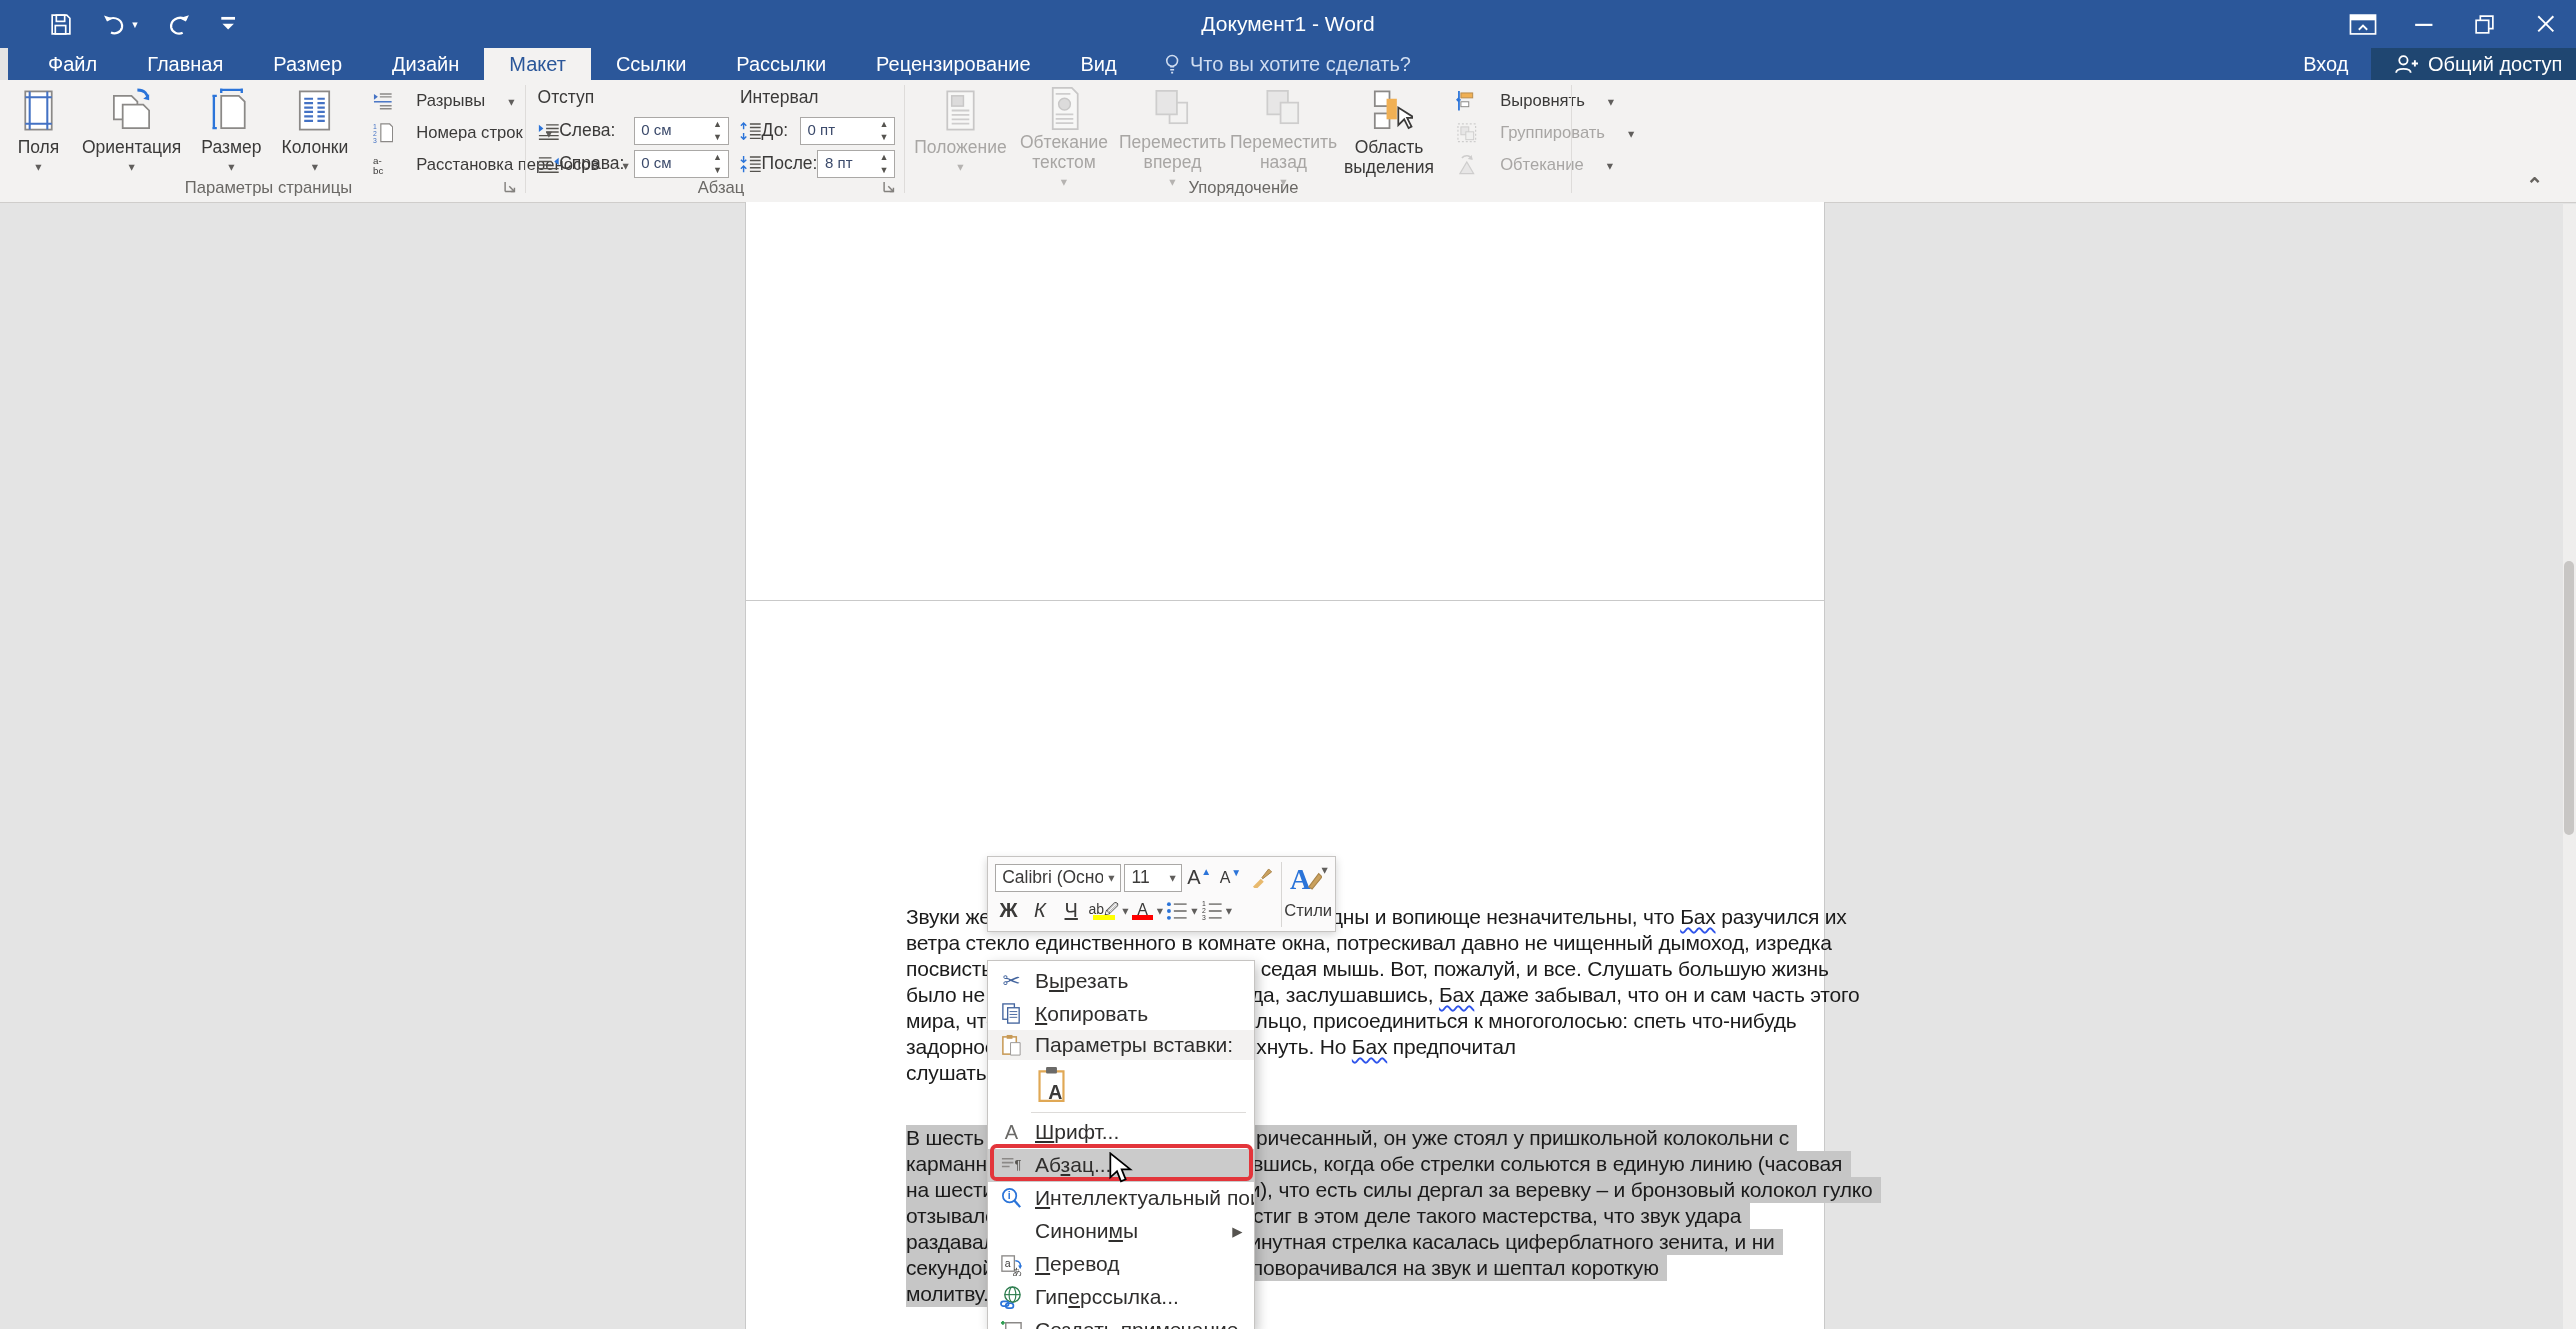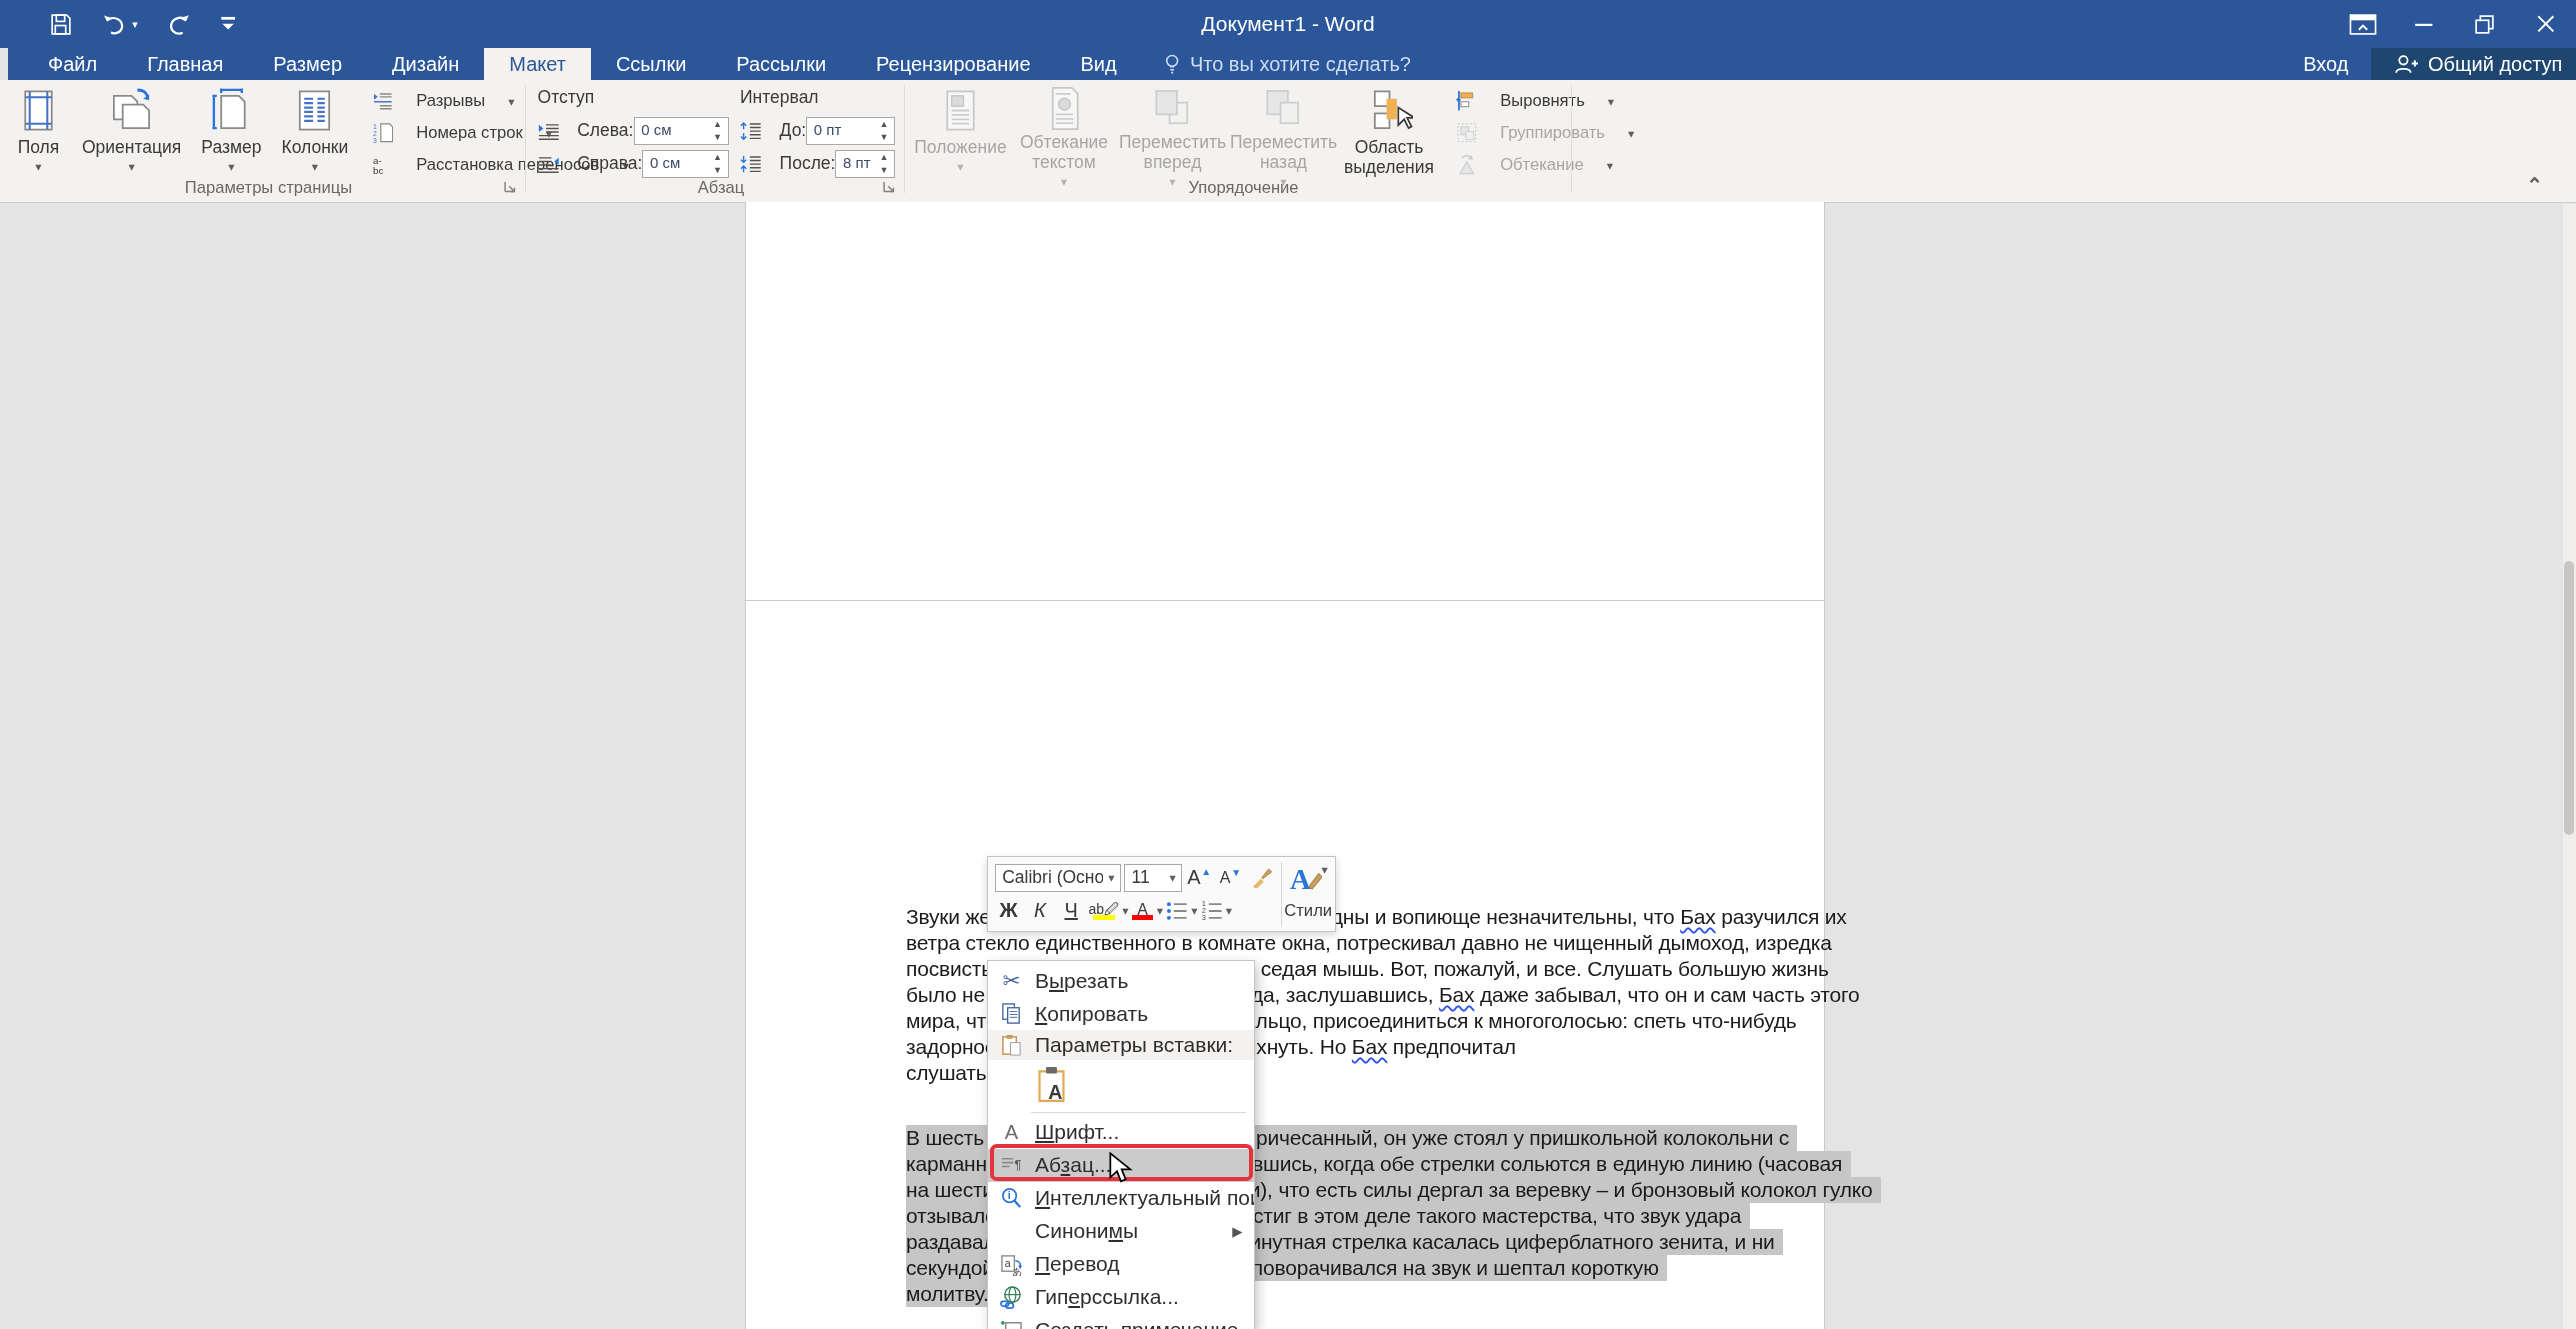--- a/index.html
+++ b/index.html
@@ -42,21 +42,21 @@
   .dd::after { content:"▾"; font-size:12.5px; color:#605e5c; line-height:10px; }
   .bigbtn .dd { margin-top:1.7px; }
   .bigbtn.disabled .dd::after { color:#b5b3b1; }
   .smallcol { display:flex; flex-direction:column; margin-left:8.3px; padding-top:1.7px; }
   .smallbtn { height:32px; display:flex; align-items:center; gap:23px; font-size:16.6px; color:#3b3a39; padding:0 5px; white-space:nowrap; }
   .smallbtn.disabled { color:#a8a6a4; }
   .smallbtn.disabled .si { opacity:.4; filter:grayscale(1); }
 
   .phead { font-size:17.5px; color:#3b3a39; margin-bottom:6.6px; }
   .prow { display:flex; align-items:center; height:33px; }
-  .plabel { font-size:17.5px; color:#3b3a39; margin-left:18px; }
+  .plabel { font-size:17.5px; color:#3b3a39; margin-left:0; }
   .spinbox { background:#fff; border:0.8px solid #aaa8a6; height:28px; width:95px; display:flex; margin-left:auto; }
   .spinval { flex:1; font-size:15px; color:#3b4a6b; padding:3.3px 0 0 6.6px; }
   .spinarrows { width:20px; display:flex; flex-direction:column; }
   .spinarrows span { flex:1; display:flex; align-items:center; justify-content:center; font-size:9.1px; color:#55534f; }
   .spinarrows .up::after { content:"▲"; }
   .spinarrows .dn::after { content:"▼"; }
 
   .collapse { position:absolute; right:33px; bottom:5px; font-size:20px; color:#66635f; font-weight:bold; }
 
   

